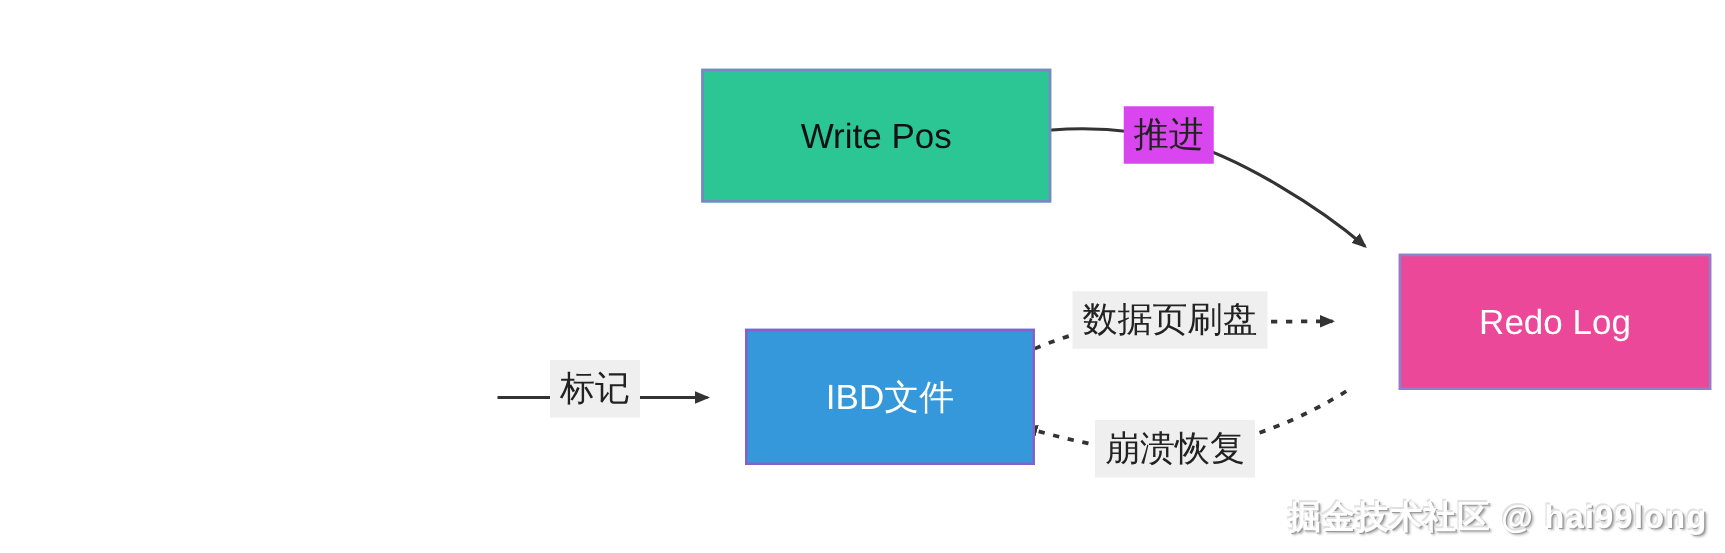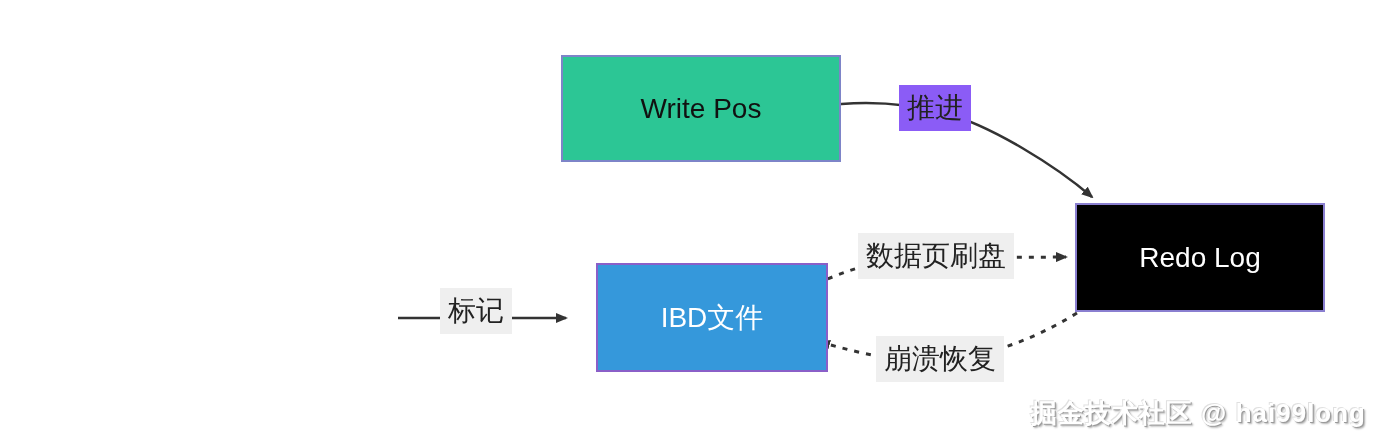--- a/index.html
+++ b/index.html
@@ -60,30 +60,30 @@
 
     <path d="M 806 289 C 842 271, 872 262, 910 258 L 1066 257" fill="none" stroke="#333333" stroke-width="3" stroke-dasharray="5 7" marker-end="url(#arrow)"></path>
 
     <path d="M 1077 313 C 1030 342, 985 356, 945 360 C 905 364, 862 354, 820 342" fill="none" stroke="#333333" stroke-width="3" stroke-dasharray="5 7" marker-end="url(#arrow)"></path>
   </svg>
 
   <div class="node node-write-pos" style="background-color: rgb(44, 198, 149);">
     <span>Write Pos</span>
   </div>
 
-  <div class="node node-redo-log" style="background-color: #000000;">
+  <div class="node node-redo-log" style="background-color: #ec4899; margin-left: 44px;">
     <span>Redo Log</span>
   </div>
 
 
   <div class="node node-ibd" style="background-color: rgb(53, 152, 219); margin-left: 23px;">
     <span>IBD文件</span>
   </div>
 
-  <div class="edge-label lbl-push" style="background-color: #8b5cf6;">推进</div>
+  <div class="edge-label lbl-push" style="background-color: #d946ef;">推进</div>
 
   <div class="edge-label lbl-mark" style="background-color: rgb(239, 239, 239);">标记</div>
 
   <div class="edge-label lbl-flush" style="background-color: rgb(239, 239, 239);">数据页刷盘</div>
 
   <div class="edge-label lbl-crash" style="background-color: rgb(239, 239, 239);">崩溃恢复</div>
 
   <div class="watermark">掘金技术社区 @ hai99long</div>
 
 </div>

